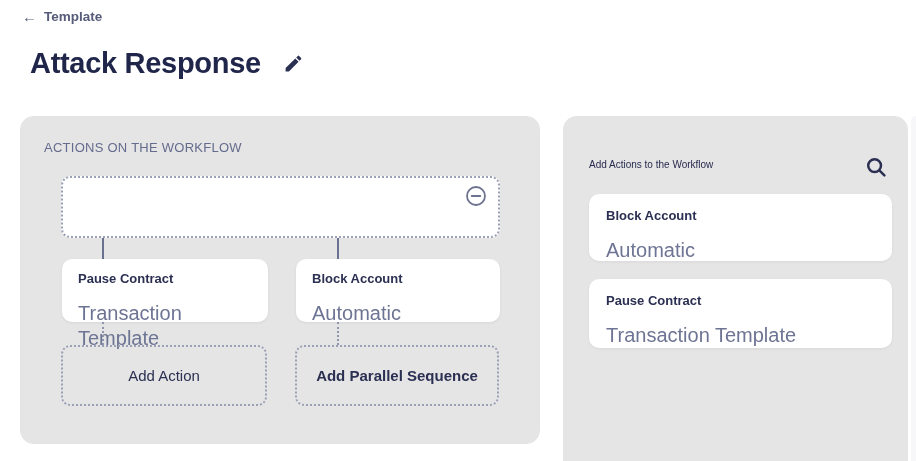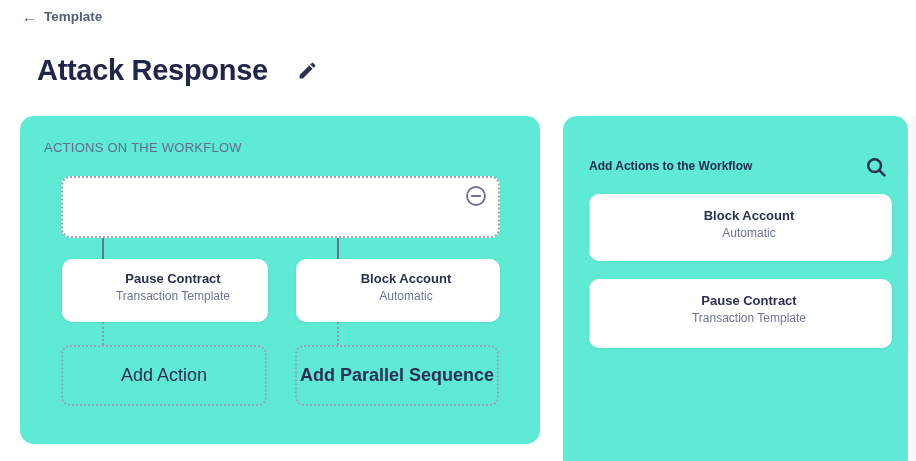--- a/index.html
+++ b/index.html
@@ -19,28 +19,28 @@
     font-size: 13.5px; font-weight: 700; color: #565c7a;
     cursor: pointer;
   }
   .back-arrow { font-size: 15px; font-weight: 400; line-height: 1; }
   .page-title-row {
     position: absolute; left: 22px; top: 40px;
     display: flex; align-items: center; gap: 14px;
   }
   .page-title {
     font-size: 29px; font-weight: 700; letter-spacing: -0.3px;
-    color: #20254a; line-height: 1.1; margin: 15px;
+    color: #20254a; line-height: 1.1; margin: 8px;
   }
   .edit-btn { width: 21px; height: 21px; cursor: pointer; display: flex; }
 
   
   .panel {
     position: absolute; top: 116px;
-    background: #5eead4; border-radius: 14px; text-align: center;
+    background: #e5e5e5; border-radius: 14px;
   }
   .workflow-panel { left: 20px; width: 520px; height: 328px; }
   .actions-panel  { left: 563px; width: 345px; height: 360px; }
   .panel-sliver {
     position: absolute; left: 911px; top: 116px;
     width: 5px; height: 345px;
     background: #f7f7f9; border-top-left-radius: 10px;
   }
 
   
@@ -67,36 +67,36 @@
   .node-card {
     position: absolute; top: 143px; height: 63px;
     background: #ffffff; border-radius: 10px;
     box-shadow: 0 1px 3px rgba(35,40,80,0.07);
     box-sizing: border-box; padding: 12px 0 0 16px;
     cursor: pointer;
   }
   .node-card-1 { left: 42px;  width: 206px; }
   .node-card-2 { left: 276px; width: 204px; }
   .card-title    { font-size: 13px; font-weight: 700; color: #2b3052; line-height: 1.25; }
-  .card-subtitle { font-size: 12px; color: #6e7493; line-height: 1.25; margin-top: 2px; }
+  .card-subtitle { font-size: 20px; color: #6e7493; line-height: 1.25; margin-top: 14px; }
 
   .add-btn {
     position: absolute; top: 229px; height: 57px;
     border: 2px dotted #9aa0b6; border-radius: 9px;
     display: flex; align-items: center; justify-content: center;
-    font-size: 18px; font-weight: 500; color: #2b3052;
+    font-size: 15px; font-weight: 500; color: #2b3052;
     box-sizing: content-box; cursor: pointer; background: transparent;
   }
   .add-btn-1 { left: 41px;  width: 202px; }
   .add-btn-2 { left: 275px; width: 200px; font-weight: bold; }
 
   
   .actions-title {
     position: absolute; left: 26px; top: 43px;
-    font-size: 12px; font-weight: 700; color: #262b4e;
+    font-size: 10px; font-weight: 400; color: #262b4e;
   }
   .search-btn {
     position: absolute; right: 21px; top: 40px;
     width: 22px; height: 22px; cursor: pointer; display: flex;
   }
   .action-item {
     position: absolute; left: 26px; width: 303px;
     background: #ffffff; border-radius: 10px;
     box-shadow: 0 1px 3px rgba(35,40,80,0.06);
     box-sizing: border-box; padding: 14px 0 0 17px;

